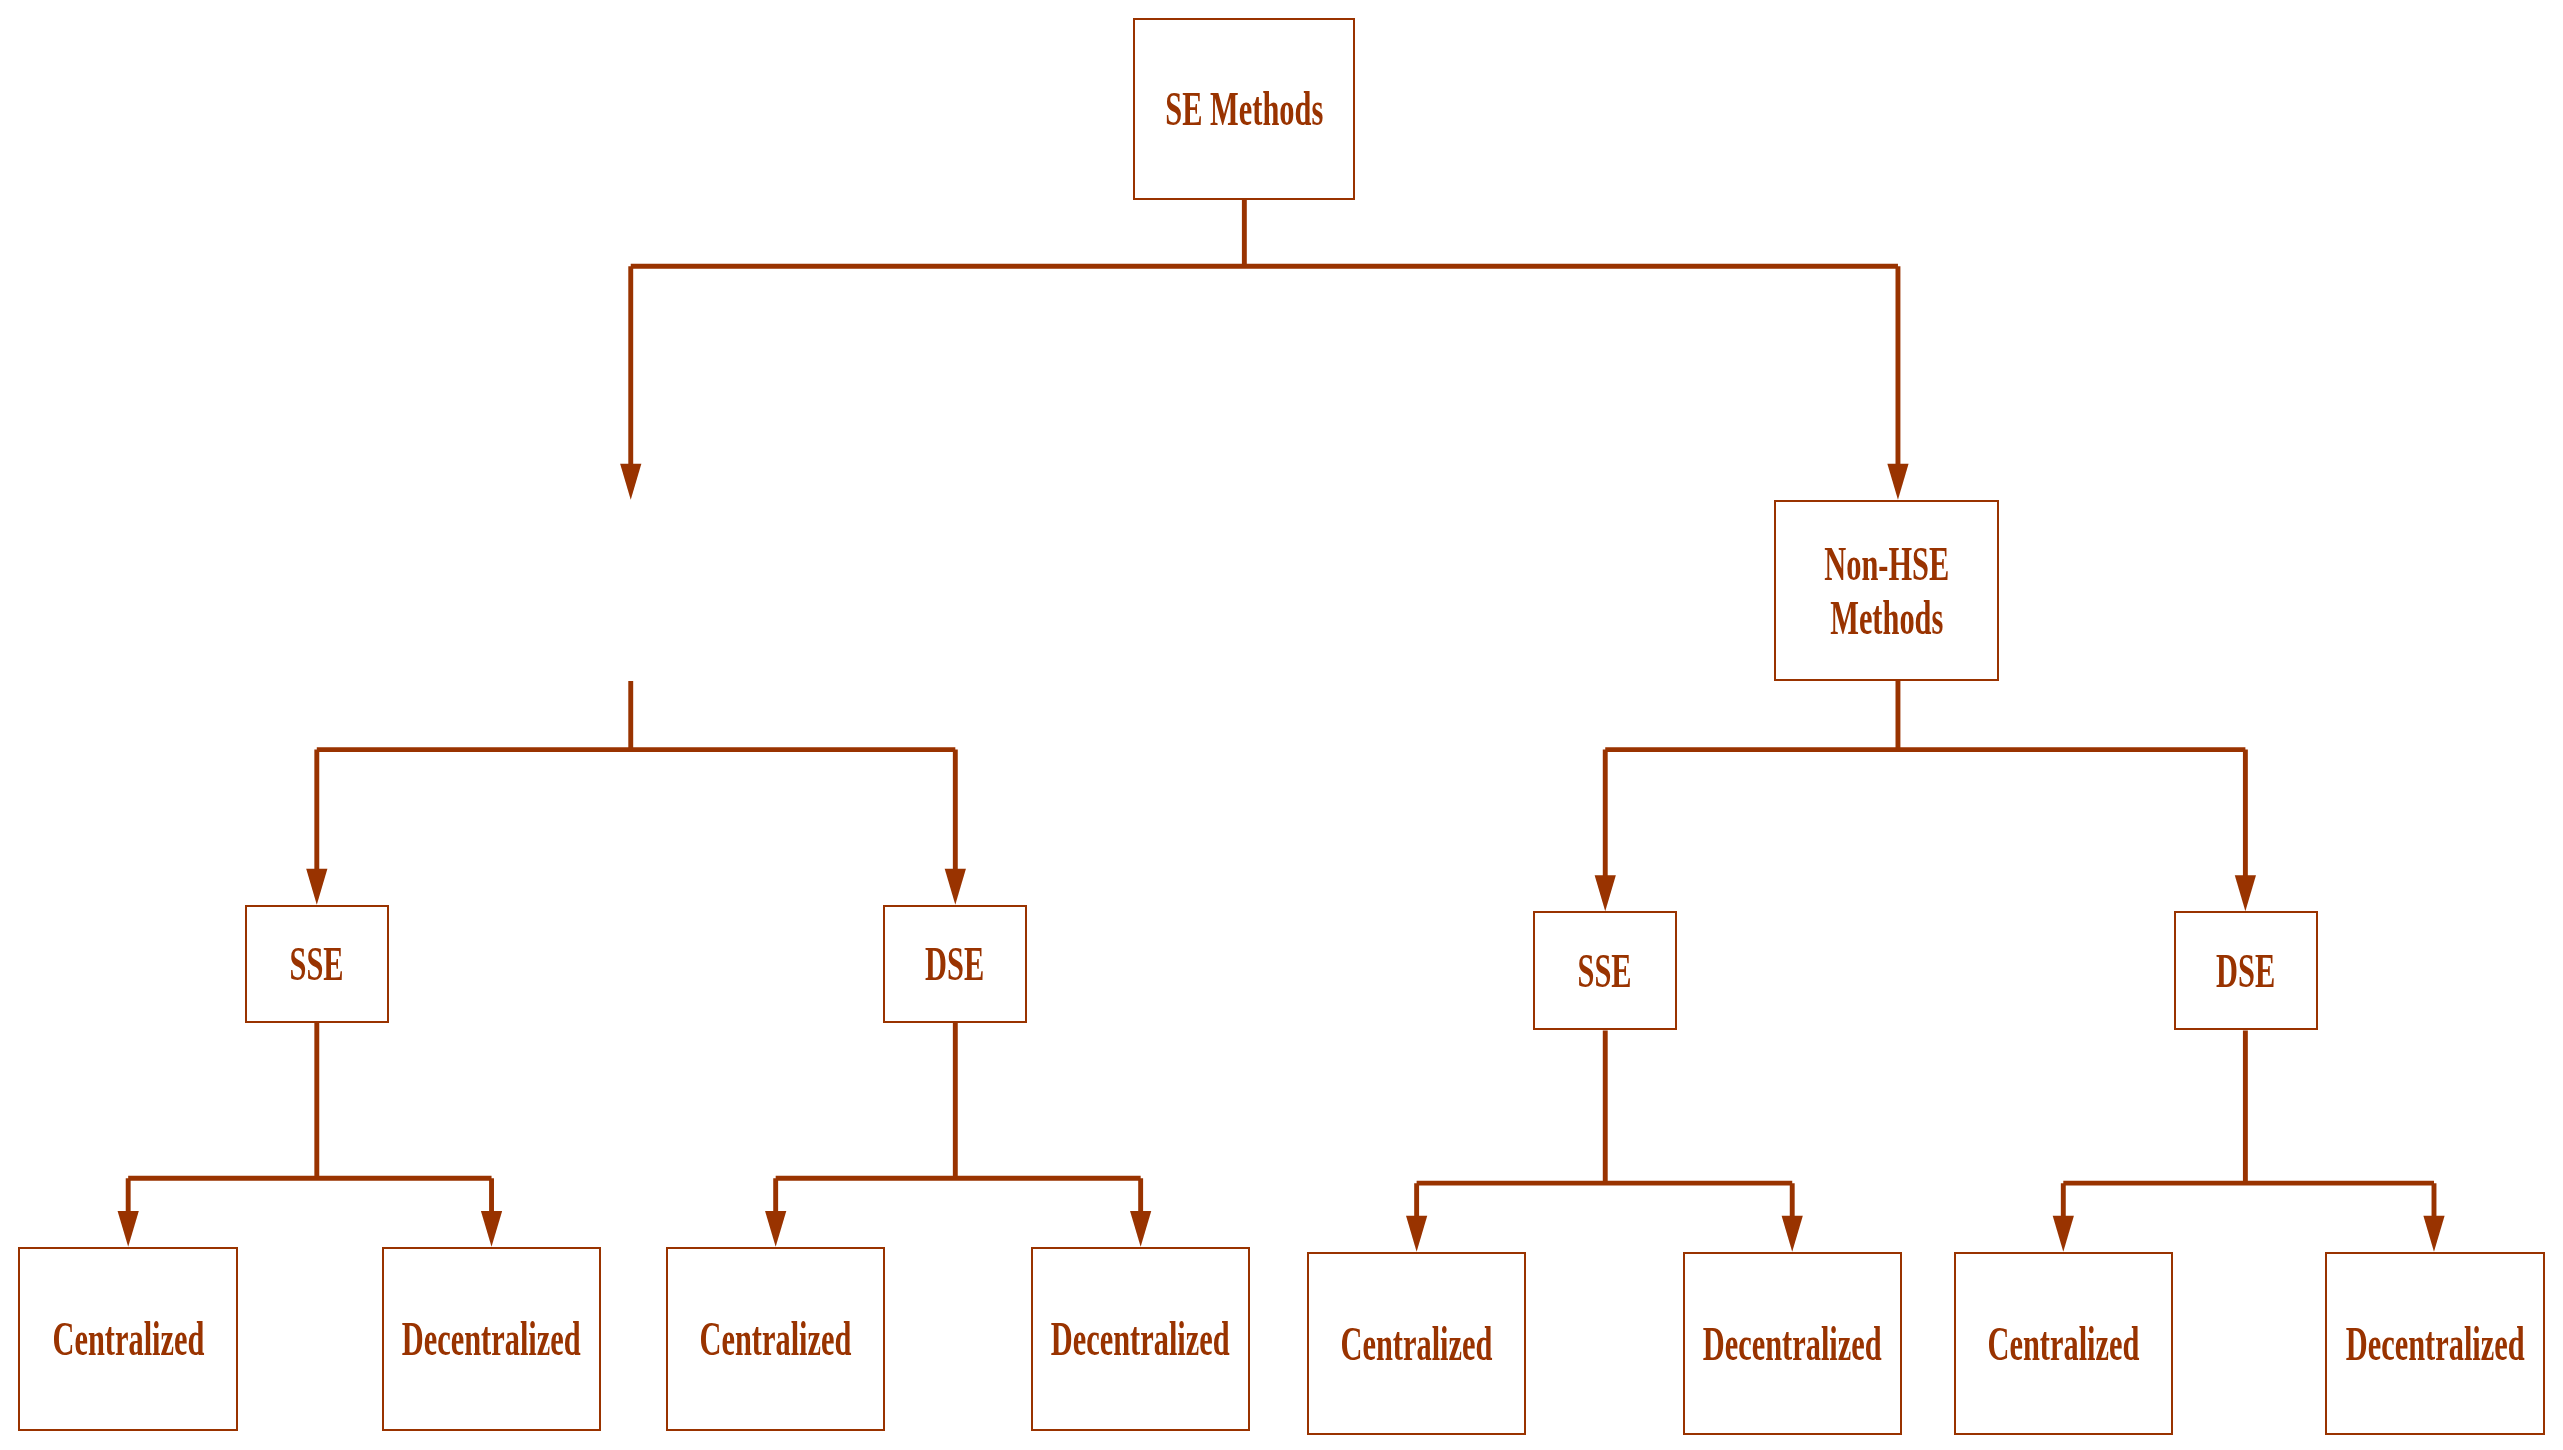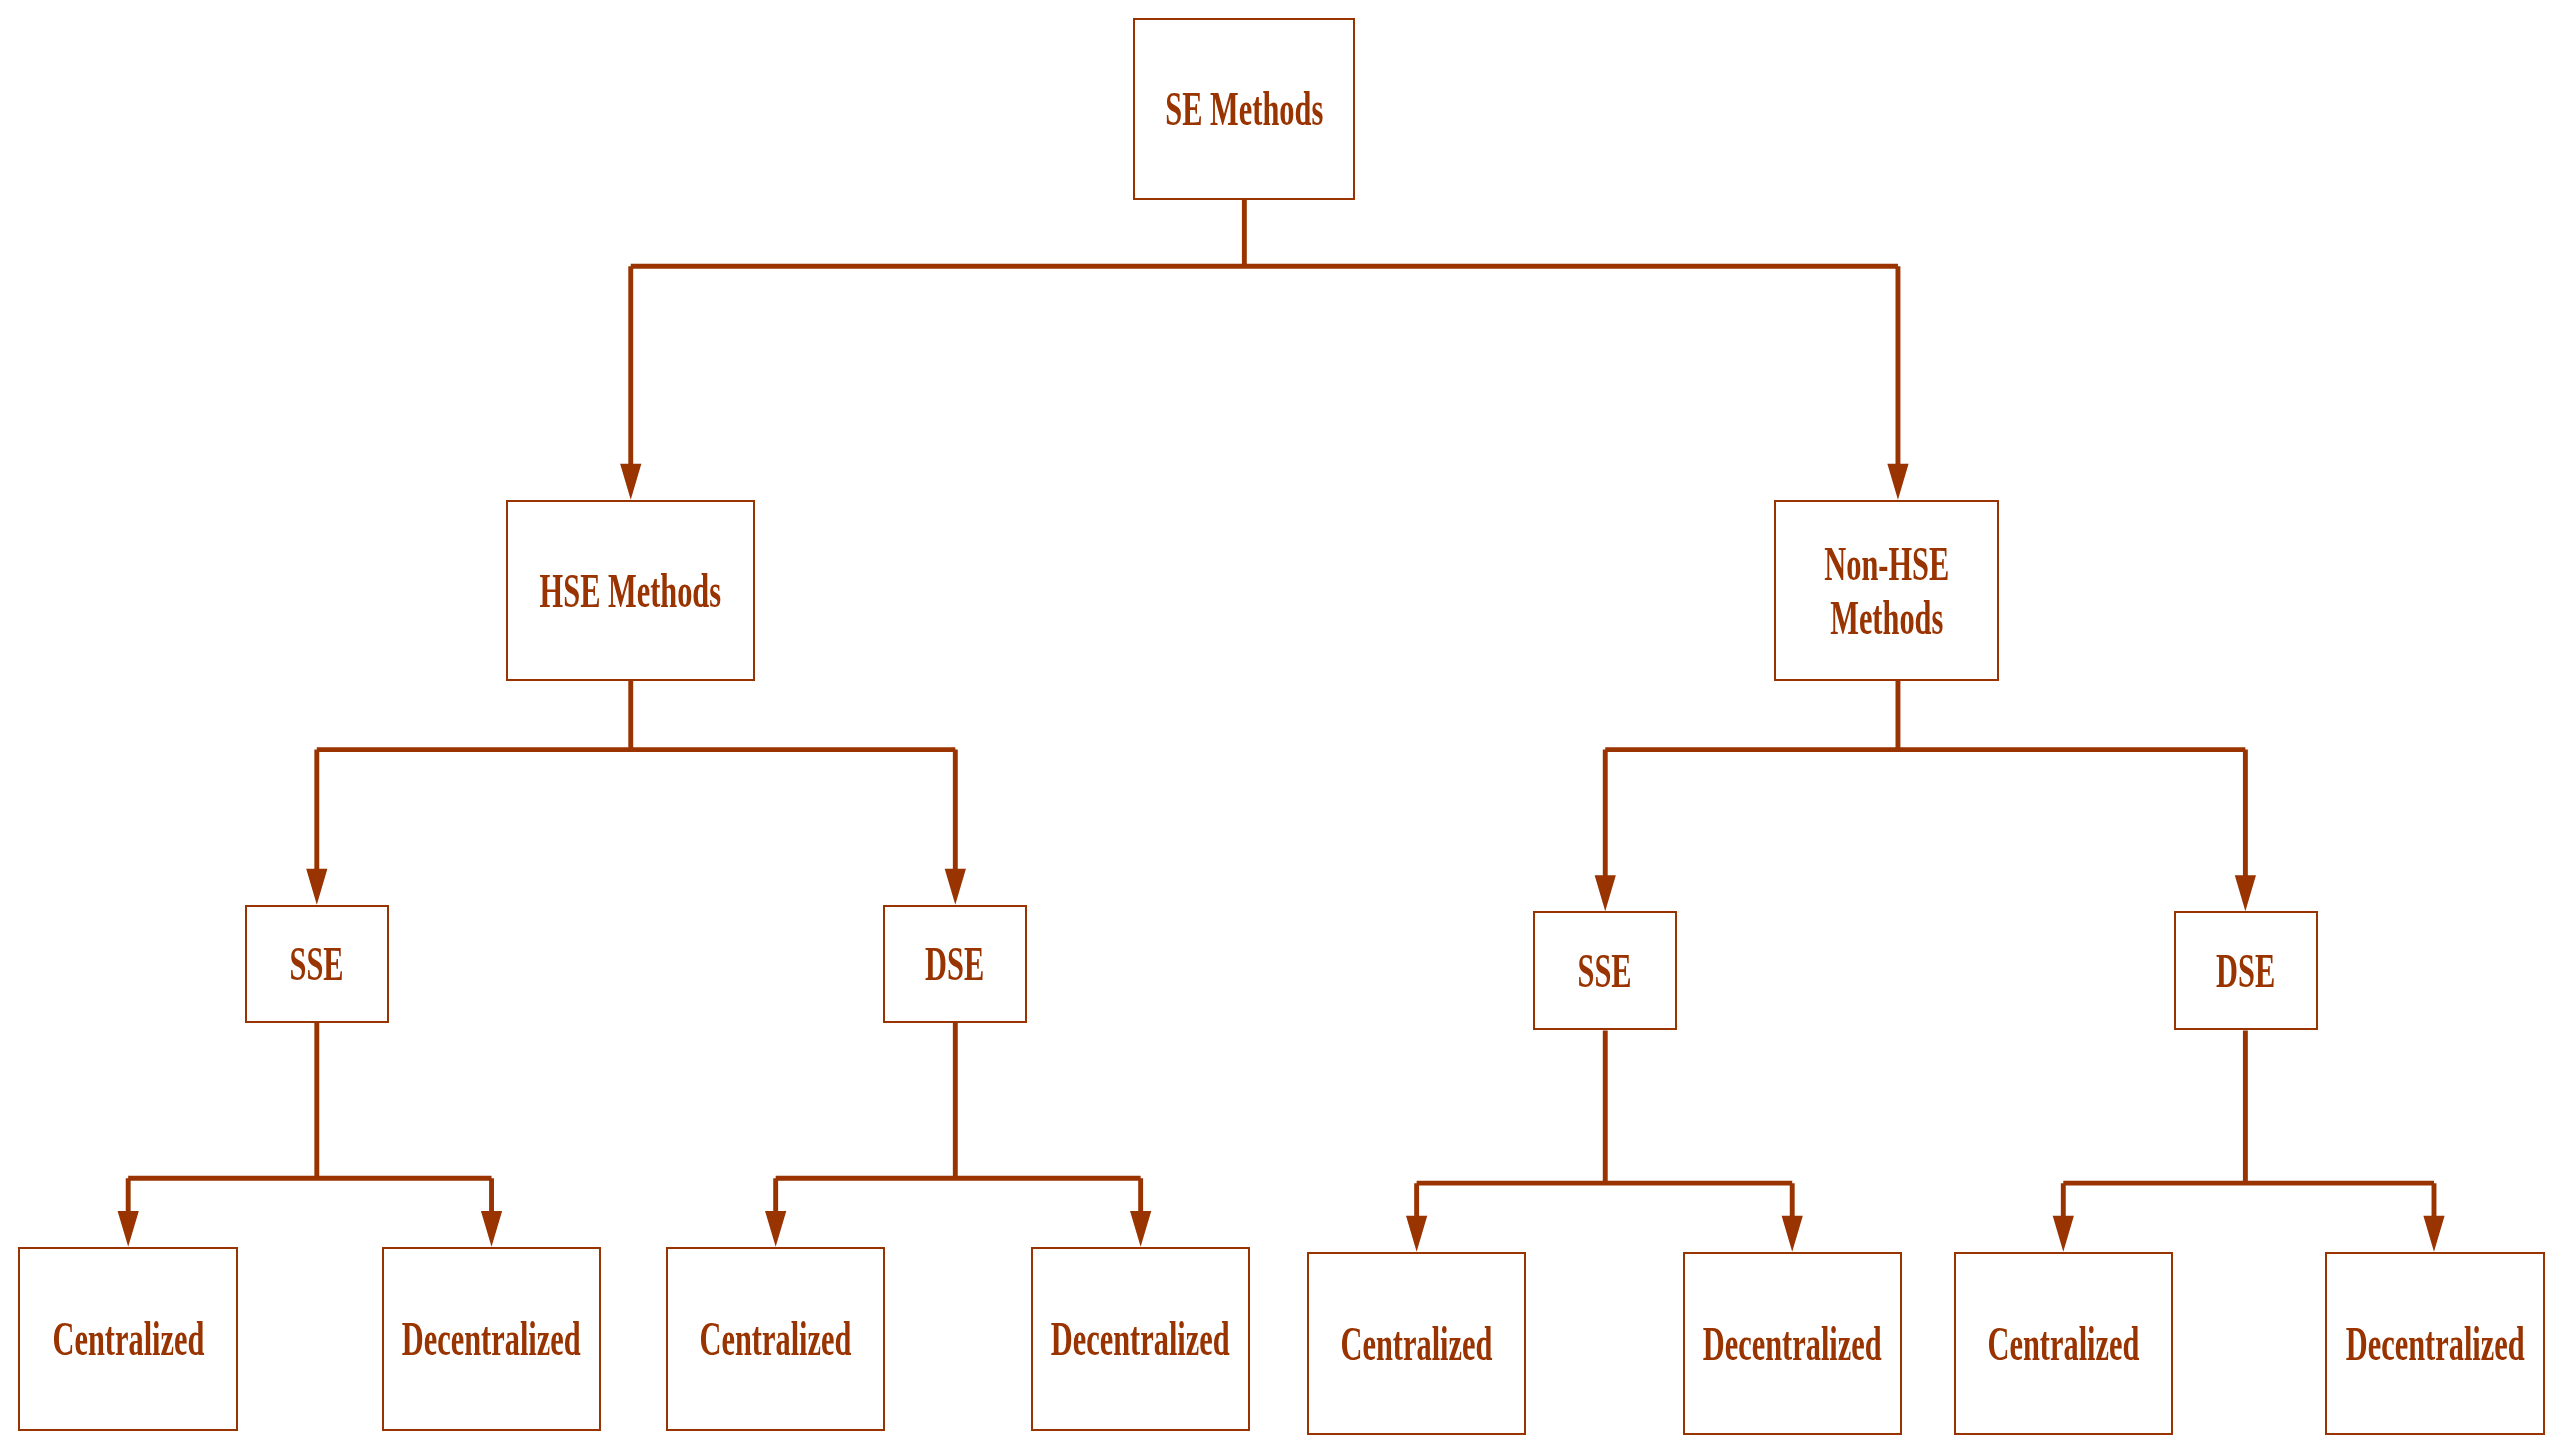--- a/index.html
+++ b/index.html
@@ -65,23 +65,20 @@
       <path class="connector-line" d="M2750 1262 V1449 M2527 1449 H2981 M2527 1449 V1493 M2981 1449 V1493"></path>
       <polygon class="arrowhead" points="2514,1489 2540,1489 2527,1533"></polygon>
       <polygon class="arrowhead" points="2968,1489 2994,1489 2981,1533"></polygon>
     </g>
   </svg>
 
   <div class="node" style="left:1133px; top:18px; width:222px; height:182px;">
     <span class="lbl">SE Methods</span>
   </div>
 
-  <div class="node" style="left:506px; top:500px; width:249px; height:181px;">
-    <span class="lbl">HSE Methods</span>
-  </div>
   <div class="node" style="left:1774px; top:500px; width:225px; height:181px;">
     <span class="lbl">
       <span class="line">Non-HSE</span>
       <span class="line">Methods</span>
     </span>
   </div>
 
   <div class="node" style="left:245px; top:905px; width:144px; height:118px;">
     <span class="lbl">SSE</span>
   </div>

